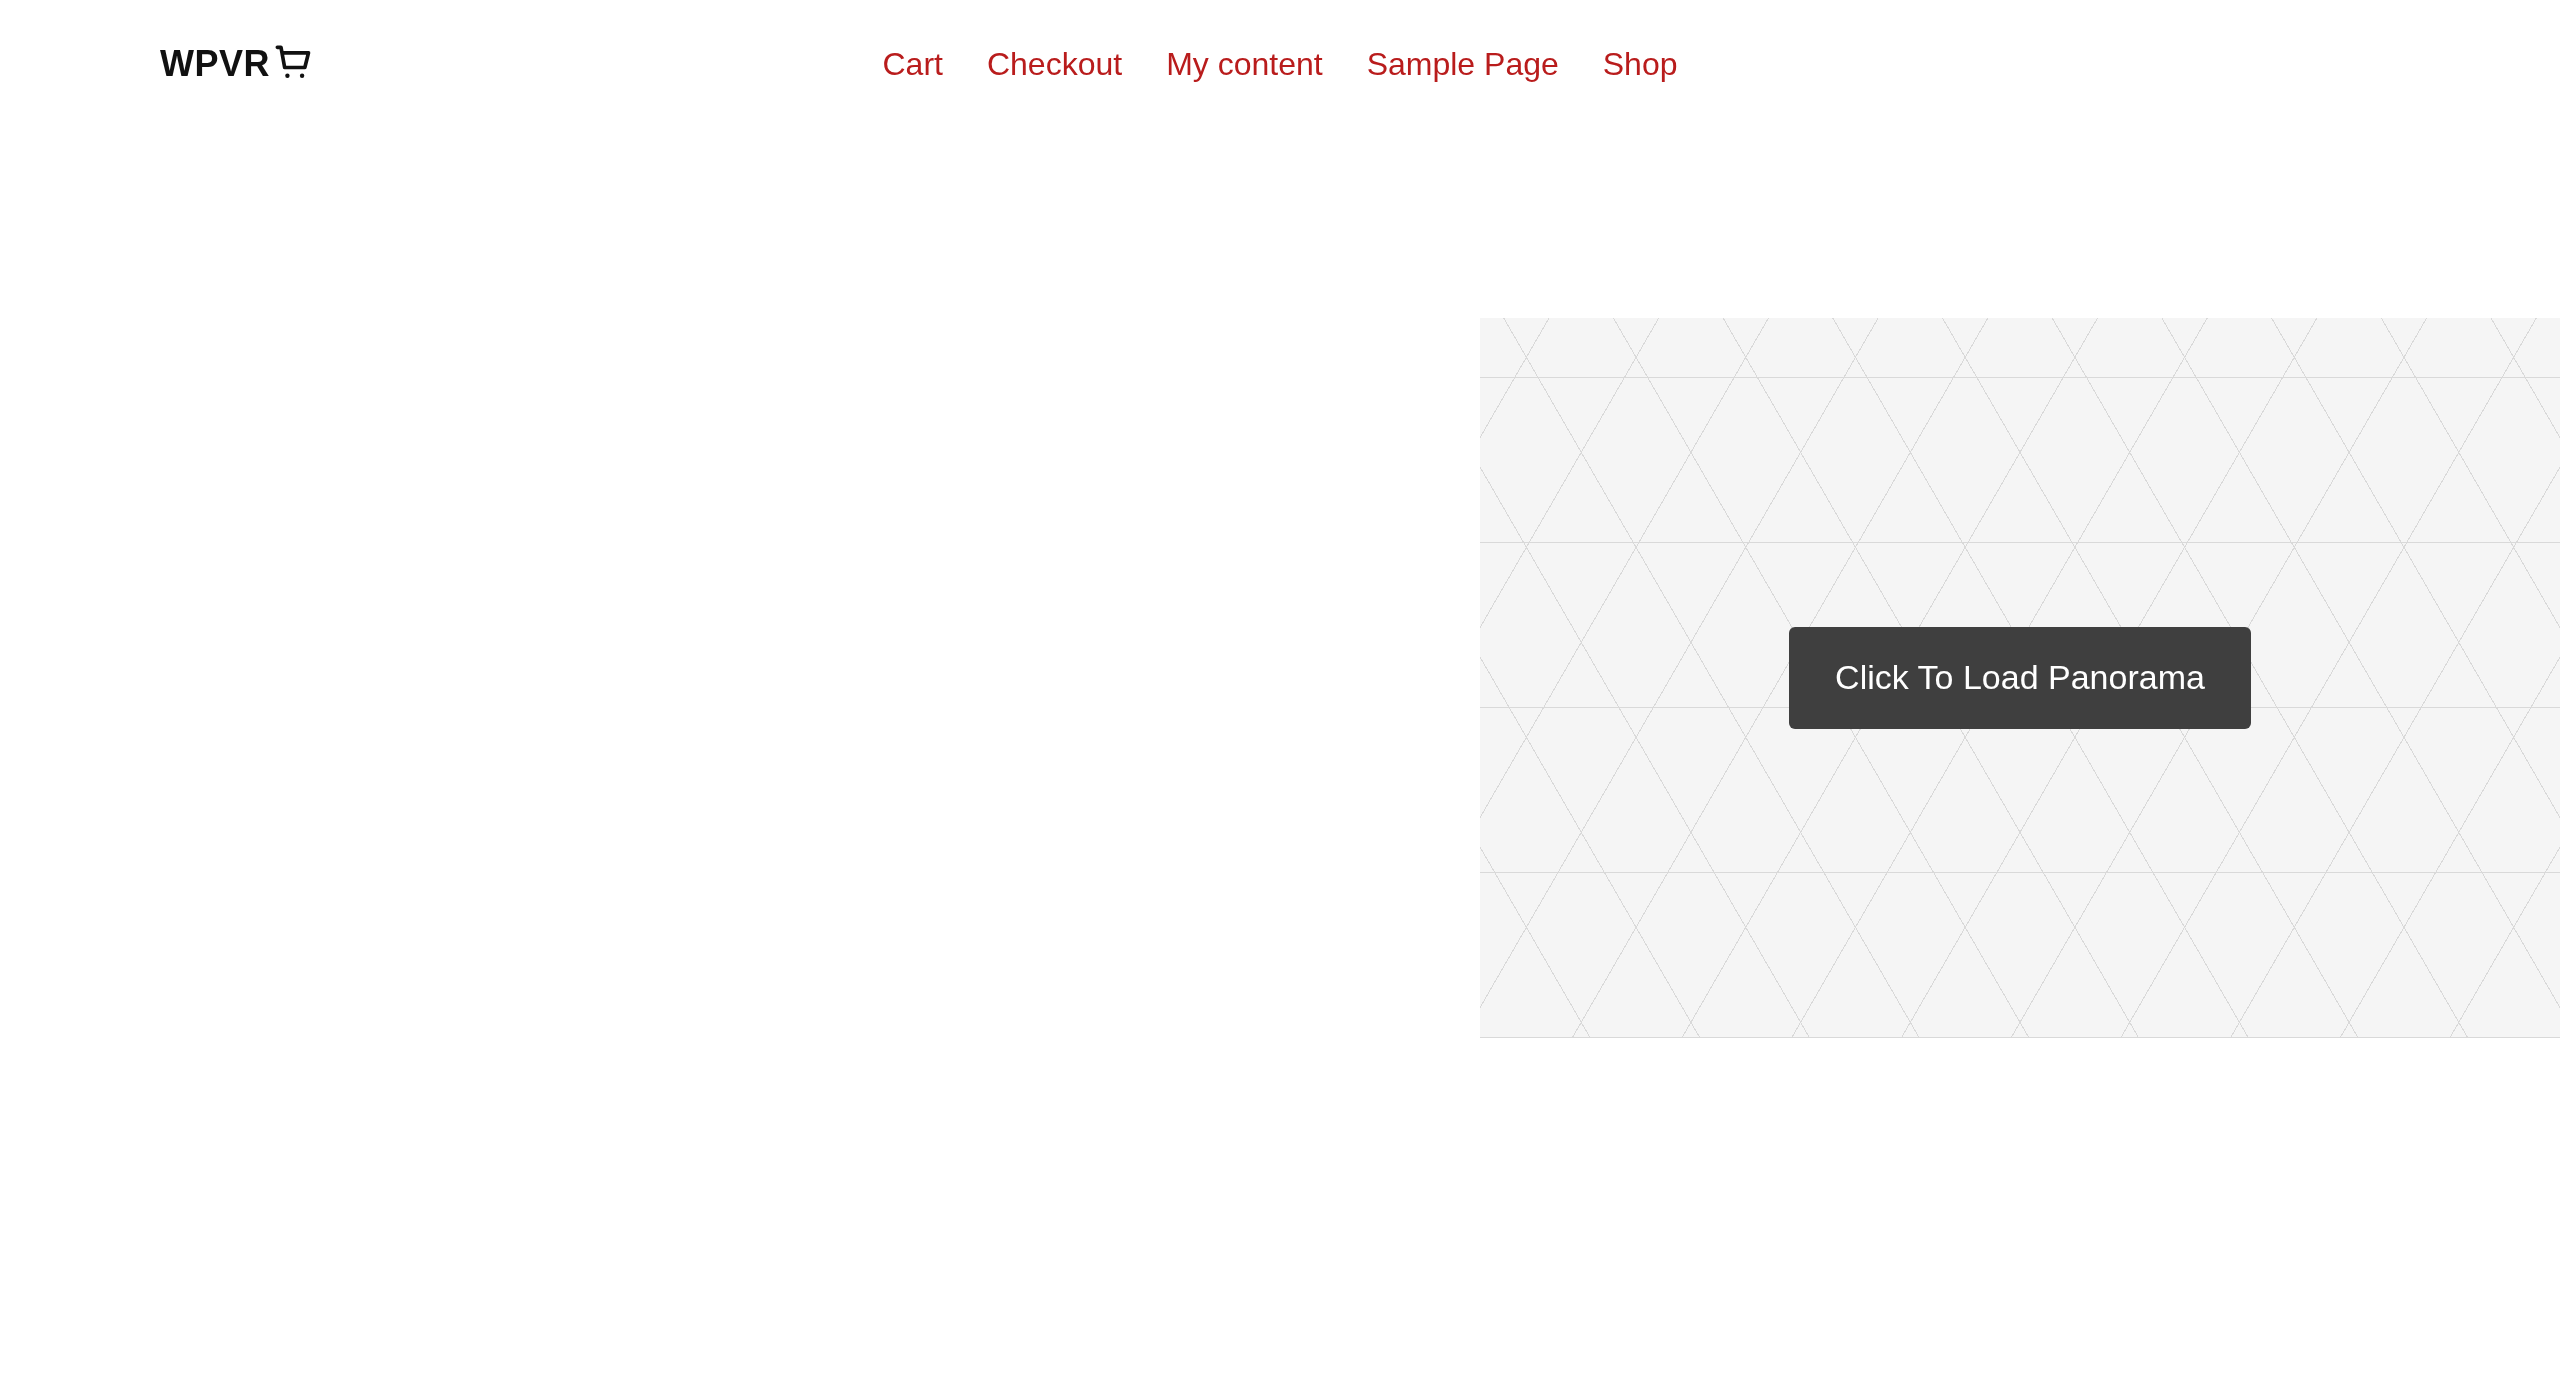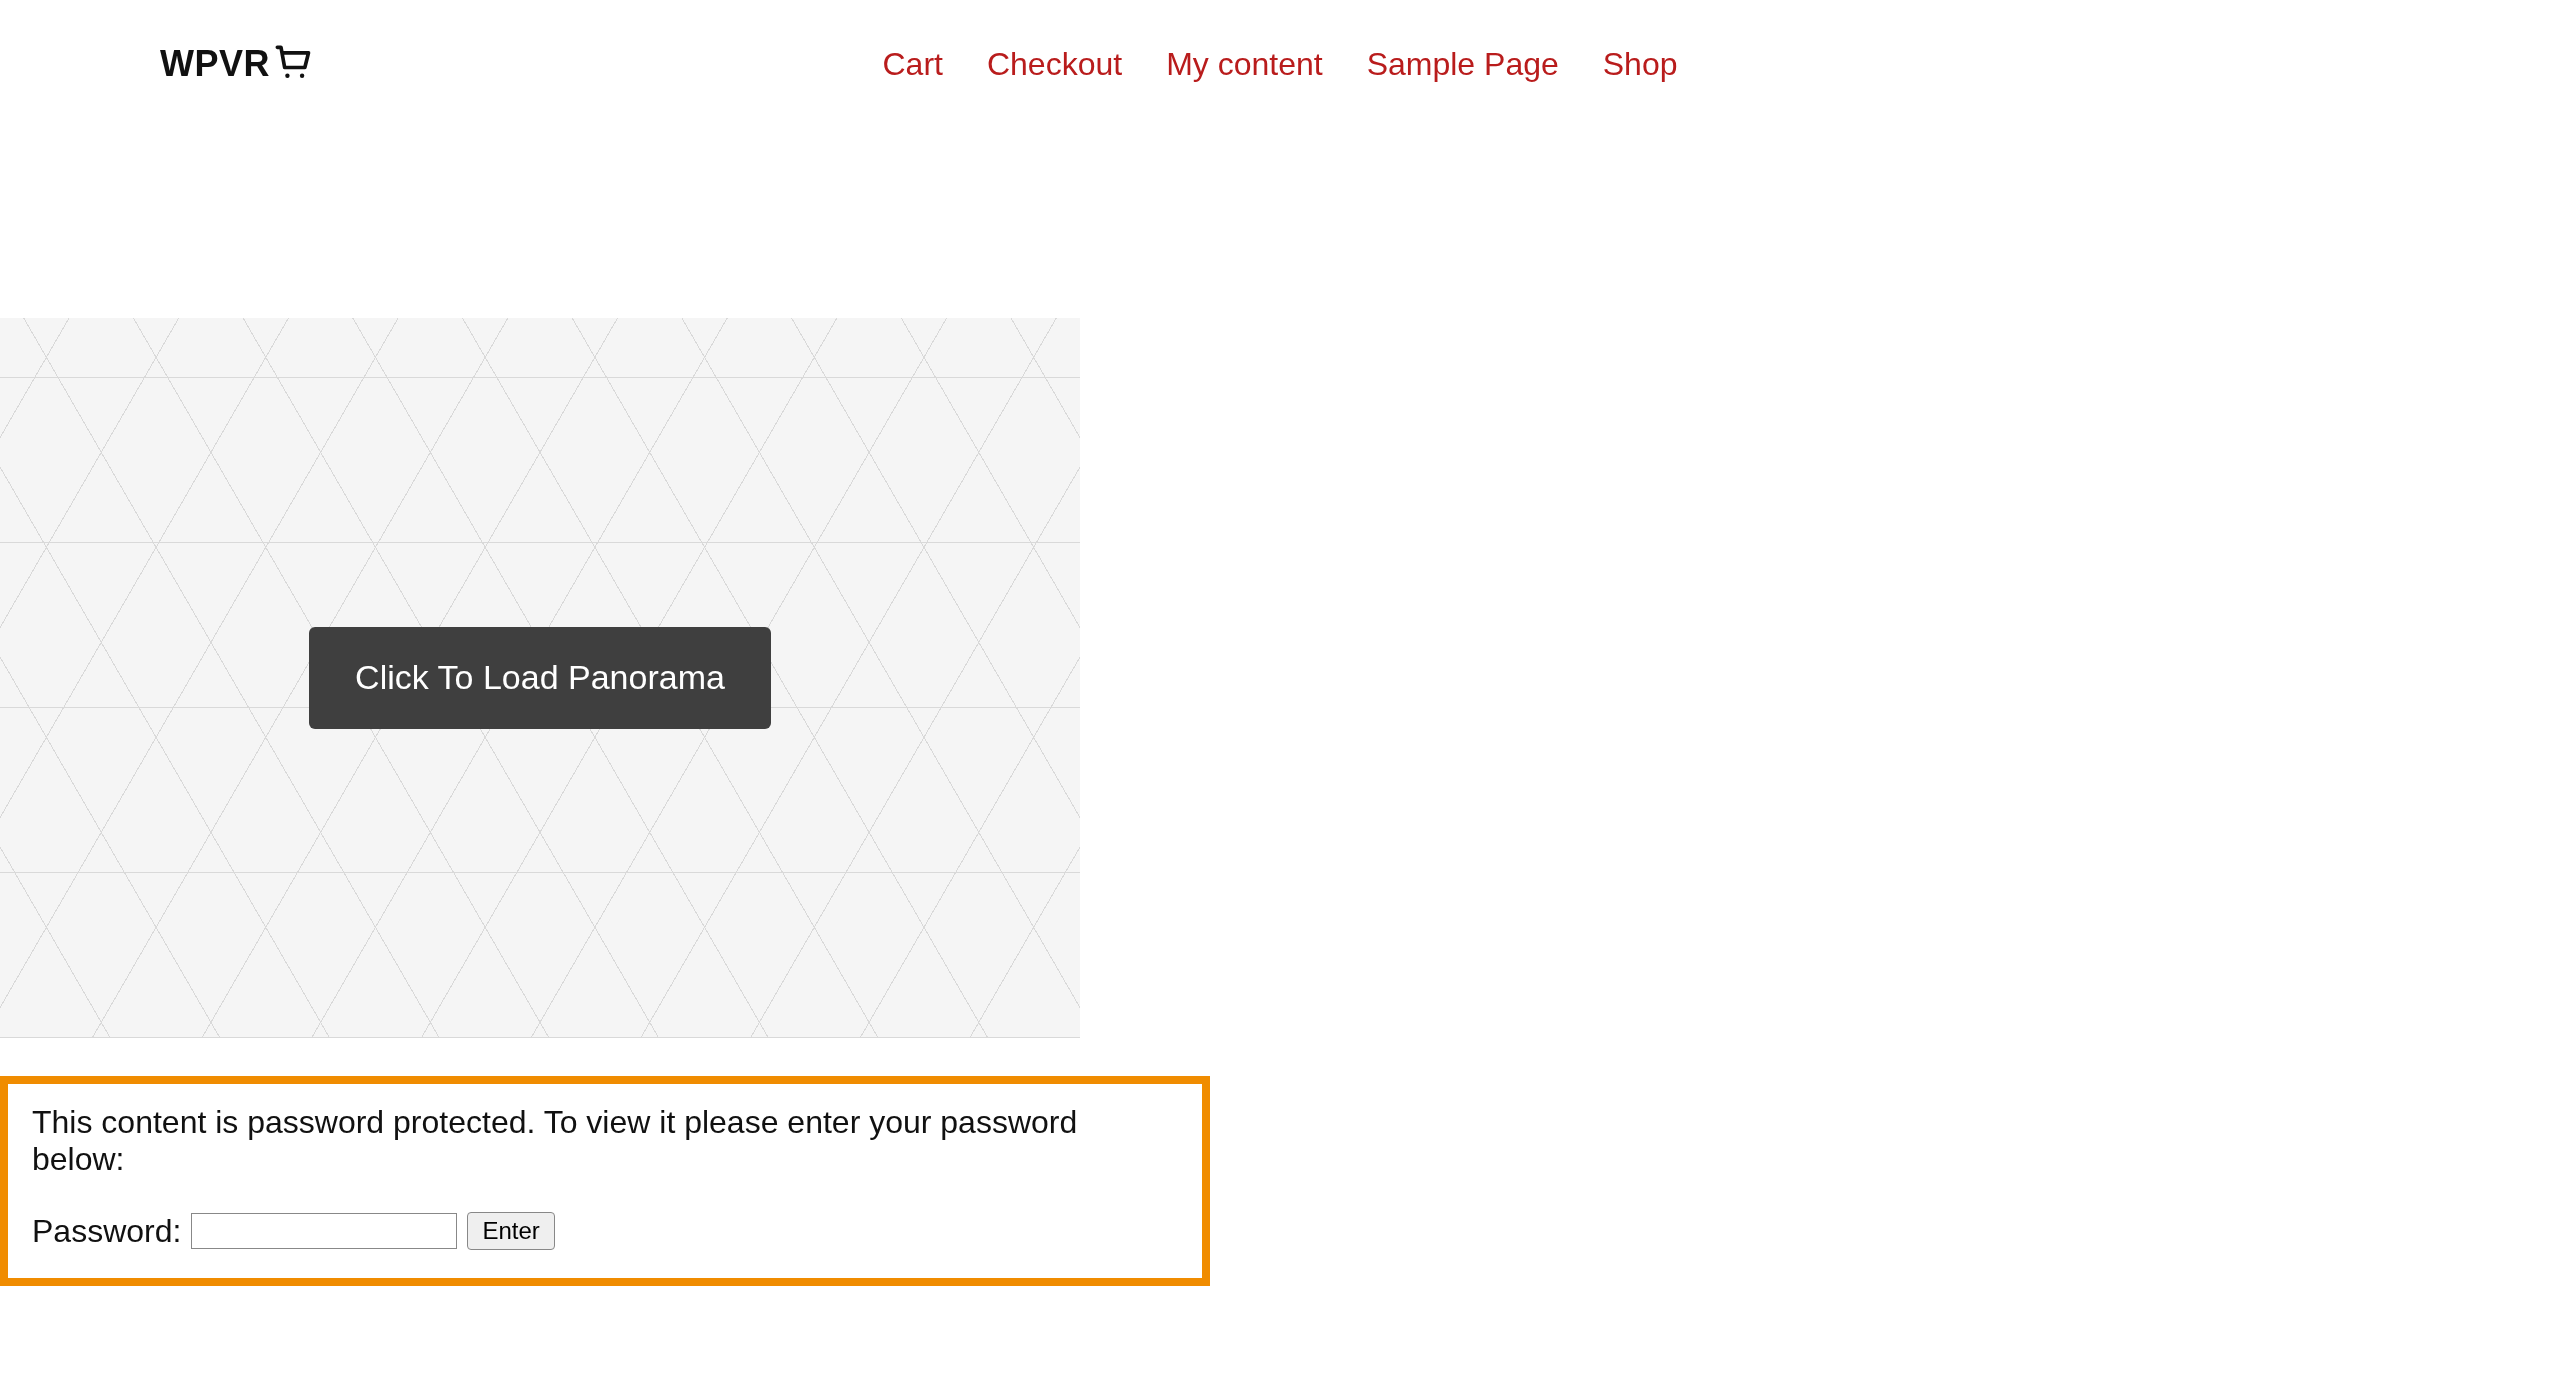--- a/index.html
+++ b/index.html
@@ -42,21 +42,21 @@
       width: 44px;
       height: 44px;
       stroke: #111;
       stroke-width: 2;
       fill: none;
     }
 
     .main {
       display: flex;
       flex-direction: column;
-      align-items: flex-start;
+      align-items: flex-end;
       padding-top: 190px;
       position: relative;
     }
     .panorama-box {
       width: 1080px;
       height: 720px;
       background-color: #f5f5f5;
       position: relative;
       display: flex;
       align-items: center;
@@ -154,29 +154,13 @@
       <circle cx="17.5" cy="19.5" r="1.2" fill="#111" stroke="none"></circle>
     </svg>
   </div>
 </header>
 
 <main class="main">
   <div class="panorama-box">
     <button class="load-btn">Click To Load Panorama</button>
   </div>
 
-  <div class="protected-wrap">
-    <div class="arrow">
-      <svg viewBox="0 0 180 40">
-        <line x1="0" y1="20" x2="145" y2="20" class="arrow-line"></line>
-        <polygon points="140,4 180,20 140,36" class="arrow-head"></polygon>
-      </svg>
-    </div>
-    <div class="protected-box">
-      <p class="protected-msg">This content is password protected. To view it please enter your password below:</p>
-      <div class="pw-row">
-        <span class="pw-label">Password:</span>
-        <input type="password" class="pw-input" style="">
-        <button class="enter-btn">Enter</button>
-      </div>
-    </div>
-  </div>
 </main>
 
 </body></html>

